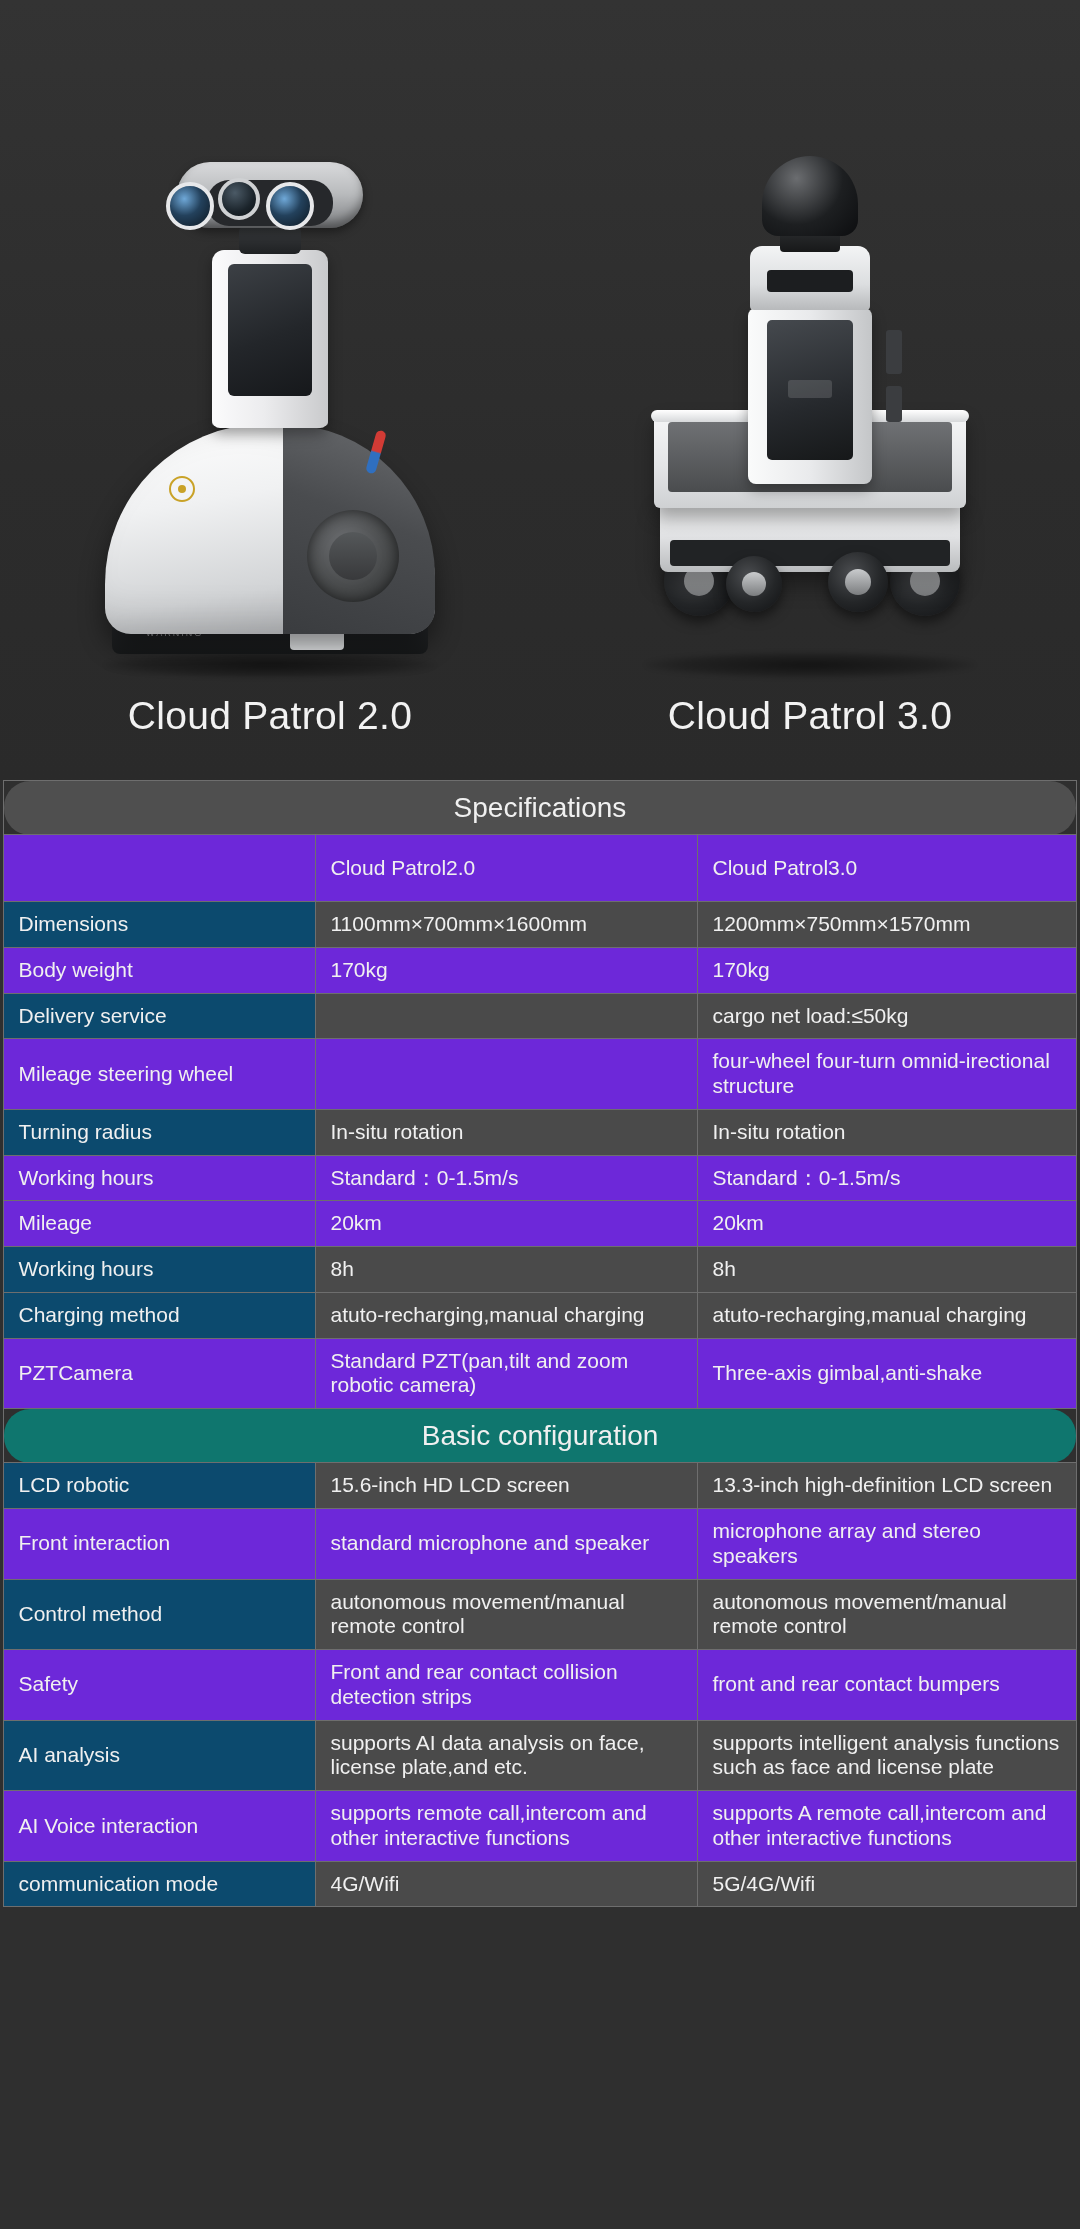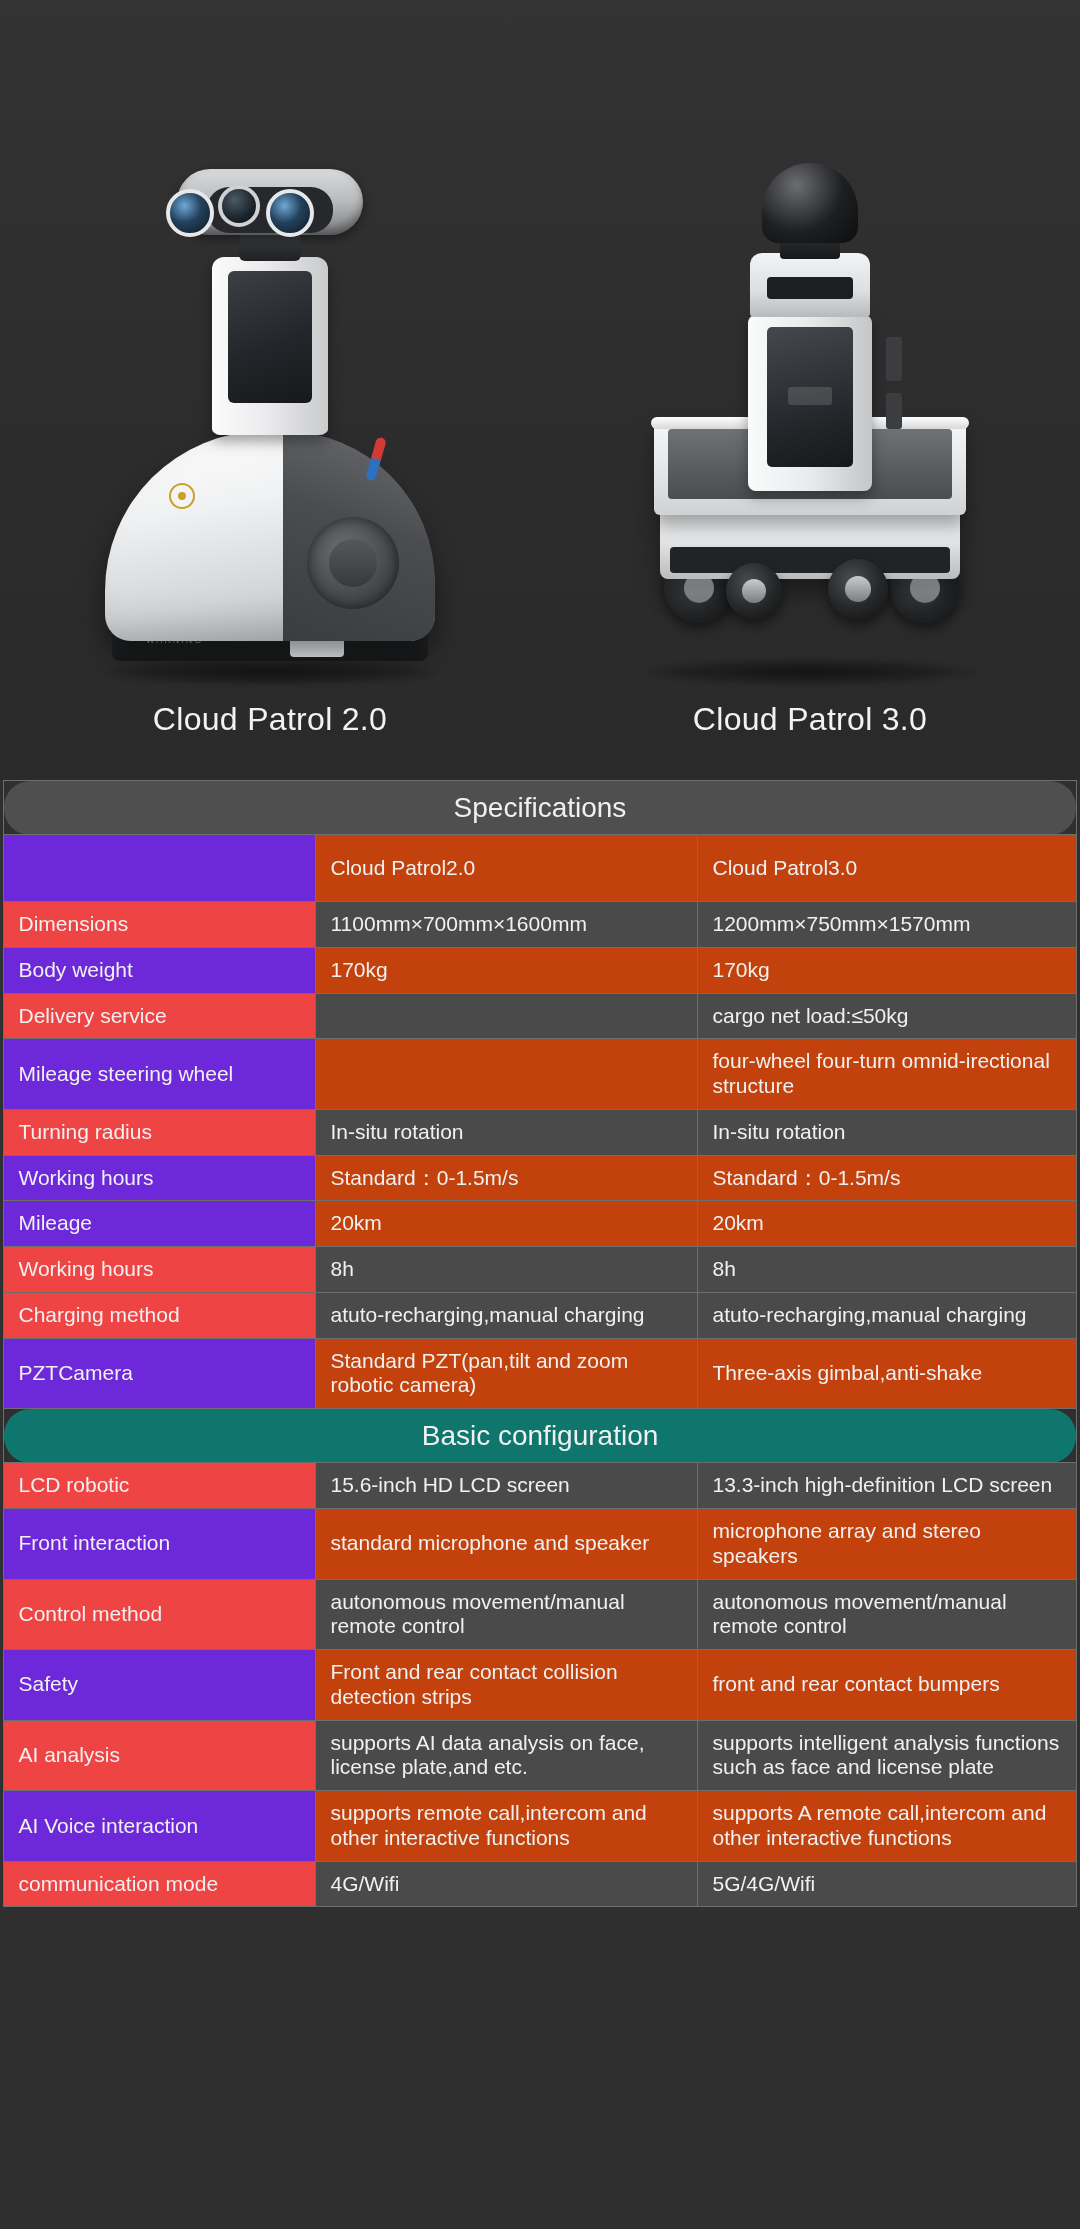--- a/index.html
+++ b/index.html
@@ -44,21 +44,21 @@
     justify-content: flex-end;
     padding-bottom: 42px;
   }
   .robot-stage {
     position: relative;
     width: 420px;
     height: 590px;
     margin-bottom: 10px;
   }
   .caption {
-    font-size: 32px;
+    font-size: 39px;
     letter-spacing: 0.3px;
     color: #f2f2f2;
     font-weight: 400;
     text-align: center;
   }
 
   
   .ground-shadow {
     position: absolute;
     left: 50%;
@@ -431,28 +431,28 @@
   table.spec col.c2 { width: 382px; }
   table.spec col.c3 { width: 378px; }
 
   table.spec td {
     border: 1px solid #6e6e6e;
     padding: 10px 14px;
     vertical-align: middle;
     color: #f0f0f0;
     line-height: 1.18;
   }
-  tr.band-dark td { background: #c2410c; }
+  tr.band-dark td { background: #6d28d9; }
   tr.band-light td { background: #4a4a4a; }
 
   td.label {
     background-image: none;
   }
   tr.band-dark td.label { background: #6d28d9; }
-  tr.band-light td.label { background: #ef4444; }
+  tr.band-light td.label { background: #0c4a6e; }
 
   .section-row td {
     text-align: center;
     font-size: 28px;
     padding: 14px 0;
     background: #4f4f4f;
     color: #ffffff;
     border-left: 1px solid #6e6e6e;
     border-right: 1px solid #6e6e6e;
     border-radius: 26px;

